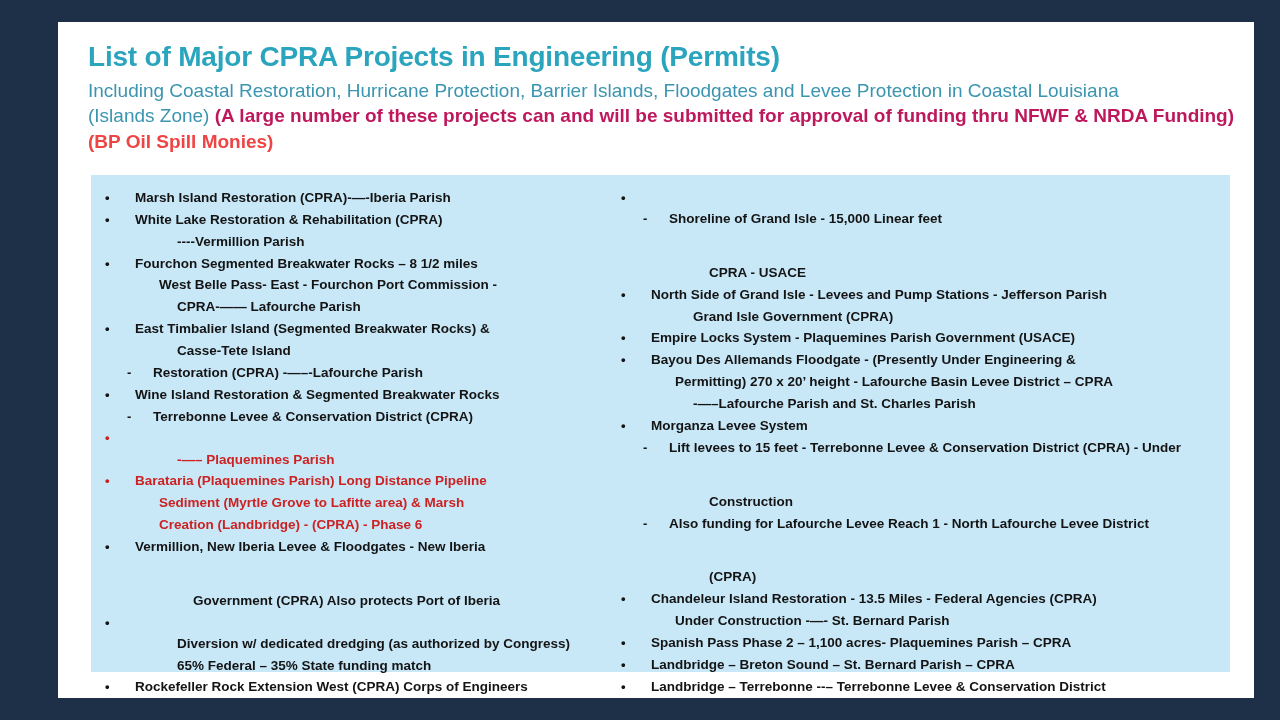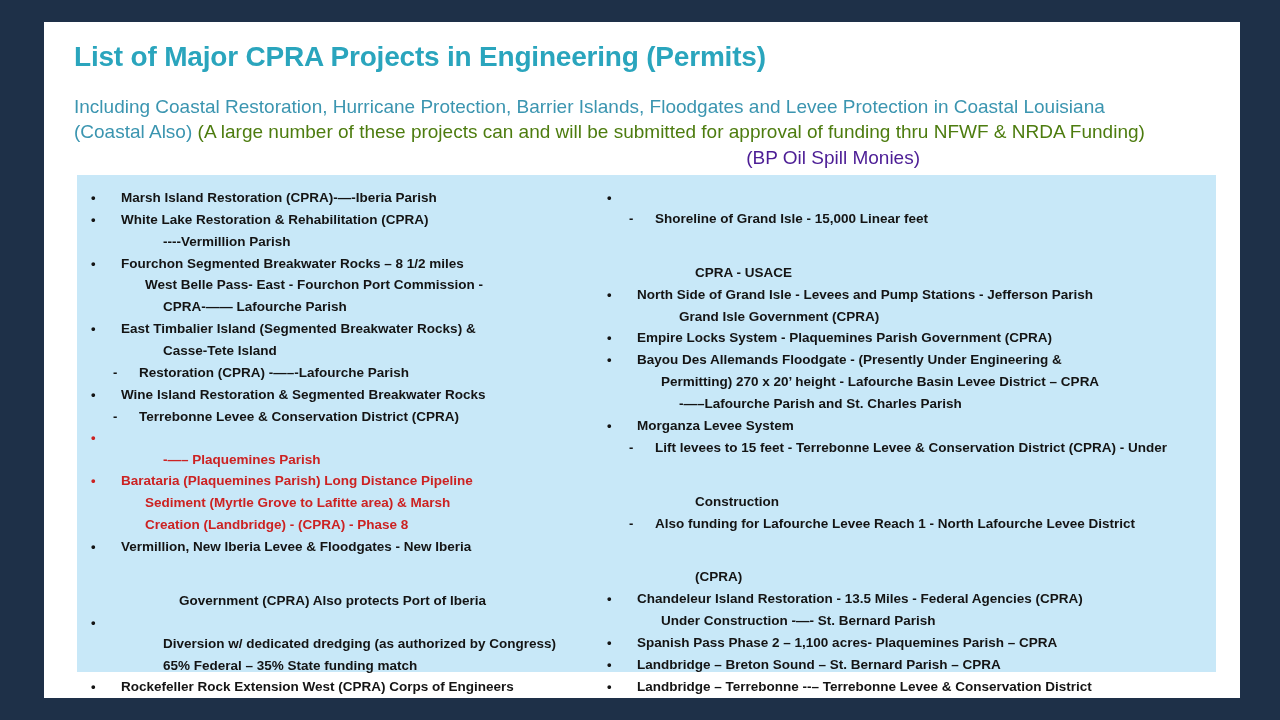--- a/index.html
+++ b/index.html
@@ -3,55 +3,55 @@
 <meta charset="utf-8">
 <style>
   * { margin:0; padding:0; box-sizing:border-box; }
   html,body { width:1280px; height:720px; overflow:hidden; }
   body {
     background:#1e3048;
     font-family:"Liberation Sans", sans-serif;
   }
   #slide-frame {
     position:absolute;
-    left:44px; top:22px;
+    left:58px; top:22px;
     width:1196px; height:676px;
     background:#ffffff;
   }
   #title-block {
     padding:18px 30px 0 30px;
   }
   #slide-title {
     color:#2aa5bd;
     font-size:28px;
     font-weight:bold;
     letter-spacing:-0.2px;
     line-height:1.2;
     white-space:nowrap;
   }
   #subtitle-line1 {
     color:#3b95b0;
     font-size:19px;
     line-height:1.35;
-    margin-top:20px;
+    margin-top:4px;
     white-space:nowrap;
   }
   #subtitle-line2 {
     font-size:19px;
     line-height:1.35;
     white-space:nowrap;
   }
   .sub-teal { color:#3b95b0; }
-  .sub-red { color:#4d7c0f; font-weight:normal; }
+  .sub-red { color:#be185d; font-weight:bold; }
   #subtitle-line3 {
-    color:#4c1d95;
-    font-weight:normal;
+    color:#ef4444;
+    font-weight:bold;
     font-size:19px;
     line-height:1.35;
-    text-align:right;
+    text-align:left;
     padding-right:290px;
   }
   #content-panel {
     position:absolute;
     left:33px; top:153px;
     width:1139px; height:497px;
     background:#c8e8f8;
     display:flex;
     padding:8px 0 0 0;
   }
@@ -88,21 +88,21 @@
   .cont-4 { padding-left:94px;margin-top:32px; }
 </style>
 </head>
 <body>
 
 <div id="slide-frame">
 
   <div id="title-block">
     <div id="slide-title">List of Major CPRA Projects in Engineering (Permits)</div>
     <div id="subtitle-line1">Including Coastal Restoration, Hurricane Protection, Barrier Islands, Floodgates and Levee Protection in Coastal Louisiana</div>
-    <div id="subtitle-line2"><span class="sub-teal">(Coastal Also)</span> <span class="sub-red">(A large number of these projects can and will be submitted for approval of funding thru NFWF &amp; NRDA Funding)</span></div>
+    <div id="subtitle-line2"><span class="sub-teal">(Islands Zone)</span> <span class="sub-red">(A large number of these projects can and will be submitted for approval of funding thru NFWF &amp; NRDA Funding)</span></div>
     <div id="subtitle-line3">(BP Oil Spill Monies)</div>
   </div>
 
   <div id="content-panel">
     <div class="column" id="column-left">
         <div class="bullet-row lvl-b0">
           <span class="marker dot">•</span>
           <span class="btxt">Marsh Island Restoration (CPRA)-—-Iberia Parish</span>
         </div>
         <div class="bullet-row lvl-b0">
@@ -155,21 +155,21 @@
         <div class="bullet-row lvl-b0 red">
           <span class="marker dot">•</span>
           <span class="btxt">Barataria  (Plaquemines Parish) Long Distance Pipeline</span>
         </div>
         <div class="bullet-row cont-2 red">
           <span class="marker none"></span>
           <span class="btxt">Sediment  (Myrtle Grove to Lafitte area)   &amp; Marsh</span>
         </div>
         <div class="bullet-row cont-2 red">
           <span class="marker none"></span>
-          <span class="btxt">Creation (Landbridge) - (CPRA) - Phase 8</span>
+          <span class="btxt">Creation (Landbridge) - (CPRA) - Phase 6</span>
         </div>
         <div class="bullet-row lvl-b0">
           <span class="marker dot">•</span>
           <span class="btxt">Vermillion, New Iberia Levee &amp; Floodgates - New Iberia</span>
         </div>
         <div class="bullet-row cont-4">
           <span class="marker none"></span>
           <span class="btxt">Government (CPRA) Also protects Port of Iberia</span>
         </div>
         <div class="bullet-row lvl-b0">
@@ -203,21 +203,21 @@
         <div class="bullet-row lvl-b0">
           <span class="marker dot">•</span>
           <span class="btxt">North Side of Grand Isle - Levees and Pump Stations - Jefferson Parish</span>
         </div>
         <div class="bullet-row cont-3">
           <span class="marker none"></span>
           <span class="btxt">Grand Isle Government  (CPRA)</span>
         </div>
         <div class="bullet-row lvl-b0">
           <span class="marker dot">•</span>
-          <span class="btxt">Empire Locks System - Plaquemines Parish Government (CPRA)</span>
+          <span class="btxt">Empire Locks System - Plaquemines Parish Government (USACE)</span>
         </div>
         <div class="bullet-row lvl-b0">
           <span class="marker dot">•</span>
           <span class="btxt">Bayou Des Allemands Floodgate - (Presently Under Engineering &amp;</span>
         </div>
         <div class="bullet-row cont-2">
           <span class="marker none"></span>
           <span class="btxt">Permitting) 270 x 20’ height  - Lafourche Basin Levee District – CPRA</span>
         </div>
         <div class="bullet-row cont-3">

